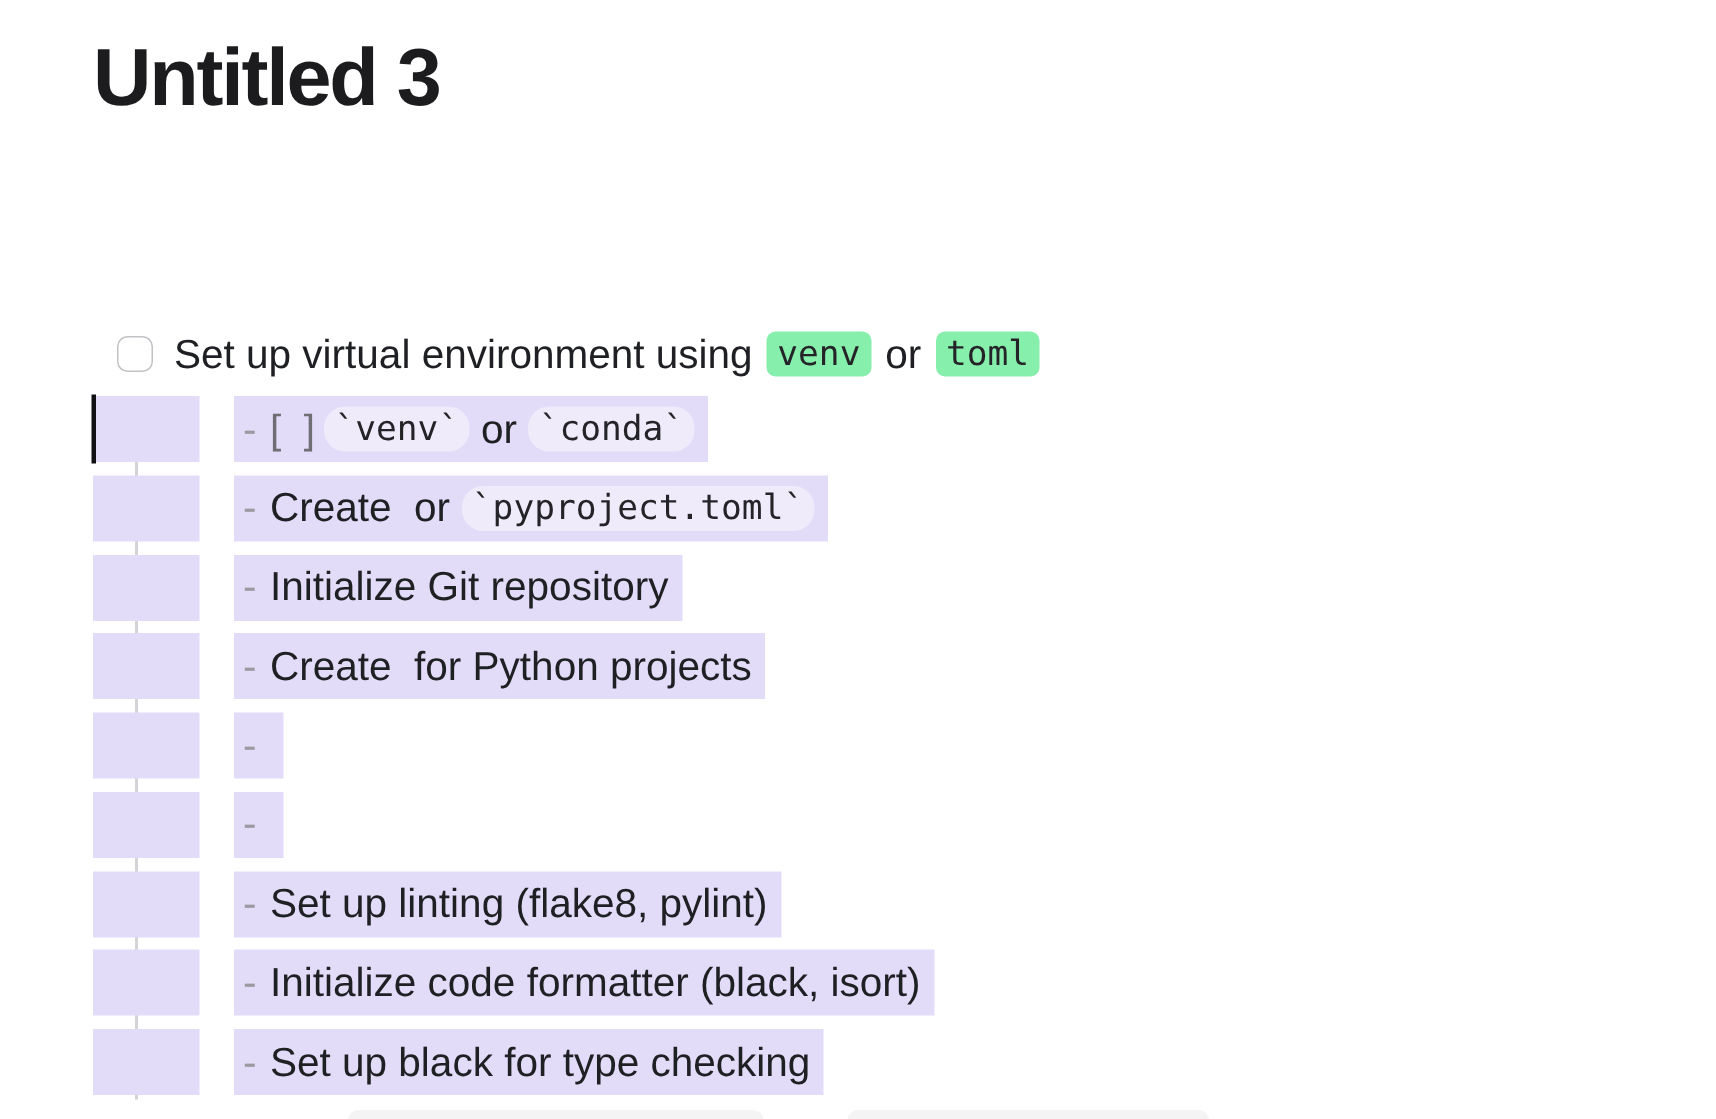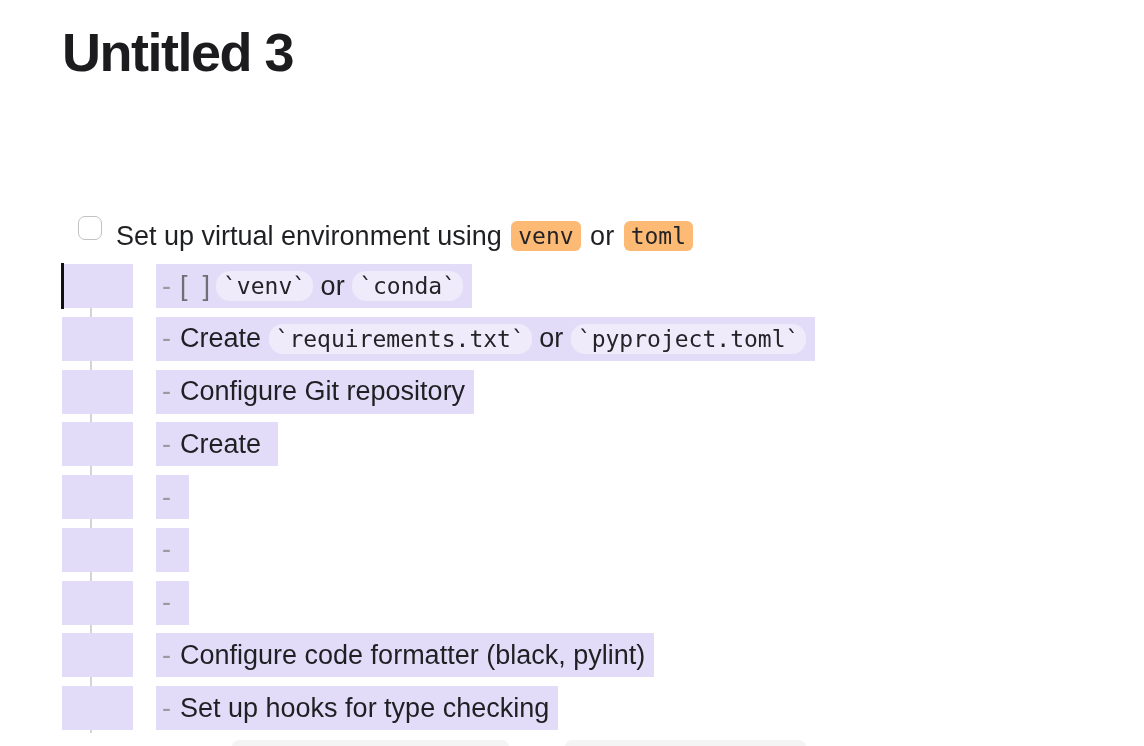--- a/index.html
+++ b/index.html
@@ -5,35 +5,35 @@
   html,body{margin:0;padding:0;background:#ffffff;}
   .page{
     position:relative;width:1144px;height:746px;overflow:hidden;background:#ffffff;
     font-family:"Liberation Sans",sans-serif;color:#1f2023;padding-left:40px;
   }
   .note-title{
     position:absolute;left:62px;top:24px;margin:0;
     font-size:54px;font-weight:700;letter-spacing:-1.5px;color:#1c1c1e;line-height:1.05;
   }
   
-  .todo-row{position:absolute;left:78px;top:216px;height:40px;display:flex;}
+  .todo-row{position:absolute;left:78px;top:216px;height:40px;display:flex;align-items:center;}
   .todo-checkbox{
     width:24px;height:24px;border:1.5px solid #c2c2c6;border-radius:7px;background:#fff;
     margin-right:14px;flex:0 0 auto;box-sizing:border-box;
   }
   .todo-text{display:inline-flex;align-items:center;font-size:27px;}
   
   .sg-text{white-space:pre;font-size:27px;color:#1f2023;}
   .sg-marker{white-space:pre;font-size:27px;color:#9a9aa0;margin-right:9px;}
   .sg-bracket{white-space:pre;font-size:27px;color:#6e6e74;margin-right:6px;}
   .sg-code{
     white-space:pre;font-family:"DejaVu Sans Mono",monospace;font-size:23px;color:#242428;
     padding:2px 7px;border-radius:6px;
   }
-  .todo-row .sg-code{background:#fdba74;margin:0 2px;}
+  .todo-row .sg-code{background:#86efac;margin:0 2px;}
   
   .sel-row{position:absolute;left:0;width:1144px;height:44px;}
   .indent-sel{position:absolute;left:62px;top:0;width:71px;height:44px;background:#e3dcf9;}
   .line-sel{
     position:absolute;left:156px;top:0;height:44px;display:inline-flex;align-items:center;
     background:#e3dcf9;padding:0 9px 0 6px;
   }
   .line-sel .sg-code{background:rgba(255,255,255,0.42);border-radius:14px;}
   .indent-guide{position:absolute;left:90px;top:264px;width:1.5px;height:469px;background:#d4d4d8;}
   .caret{position:absolute;left:61px;top:263px;width:3px;height:46px;background:#111114;z-index:5;}
@@ -70,69 +70,70 @@
           <span class="sg-code">`venv`</span>
           <span class="sg-text"> or </span>
           <span class="sg-code">`conda`</span>
         </div>
       </div>
       <div class="sel-row" style="top: 316.75px;">
         <div class="indent-sel"></div>
         <div class="line-sel">
           <span class="sg-marker">-</span>
           <span class="sg-text">Create </span>
-          <span class="sg-code">`requirements.txt`</span>
           <span class="sg-text"> or </span>
           <span class="sg-code">`pyproject.toml`</span>
         </div>
       </div>
       <div class="sel-row" style="top: 369.5px;">
         <div class="indent-sel"></div>
         <div class="line-sel">
           <span class="sg-marker">-</span>
-          <span class="sg-text">Configure Git repository</span>
+          <span class="sg-text">Initialize Git repository</span>
         </div>
       </div>
       <div class="sel-row" style="top: 422.25px;">
         <div class="indent-sel"></div>
         <div class="line-sel">
           <span class="sg-marker">-</span>
           <span class="sg-text">Create </span>
+          <span class="sg-text"> for Python projects</span>
         </div>
       </div>
       <div class="sel-row" style="top: 475px;">
         <div class="indent-sel"></div>
         <div class="line-sel">
           <span class="sg-marker">-</span>
         </div>
       </div>
       <div class="sel-row" style="top: 527.75px;">
         <div class="indent-sel"></div>
         <div class="line-sel">
           <span class="sg-marker">-</span>
         </div>
       </div>
       <div class="sel-row" style="top: 580.5px;">
         <div class="indent-sel"></div>
         <div class="line-sel">
           <span class="sg-marker">-</span>
+          <span class="sg-text">Set up linting (flake8, pylint)</span>
         </div>
       </div>
       <div class="sel-row" style="top: 633.25px;">
         <div class="indent-sel"></div>
         <div class="line-sel">
           <span class="sg-marker">-</span>
-          <span class="sg-text">Configure code formatter (black, pylint)</span>
+          <span class="sg-text">Initialize code formatter (black, isort)</span>
         </div>
       </div>
       <div class="sel-row" style="top: 686px;">
         <div class="indent-sel"></div>
         <div class="line-sel">
           <span class="sg-marker">-</span>
-          <span class="sg-text">Set up hooks for type checking</span>
+          <span class="sg-text">Set up black for type checking</span>
         </div>
       </div>
     </div>
 
   <div class="partial-chip chip-1"></div>
   <div class="partial-chip chip-2"></div>
 
 </div>
 
 </body></html>

